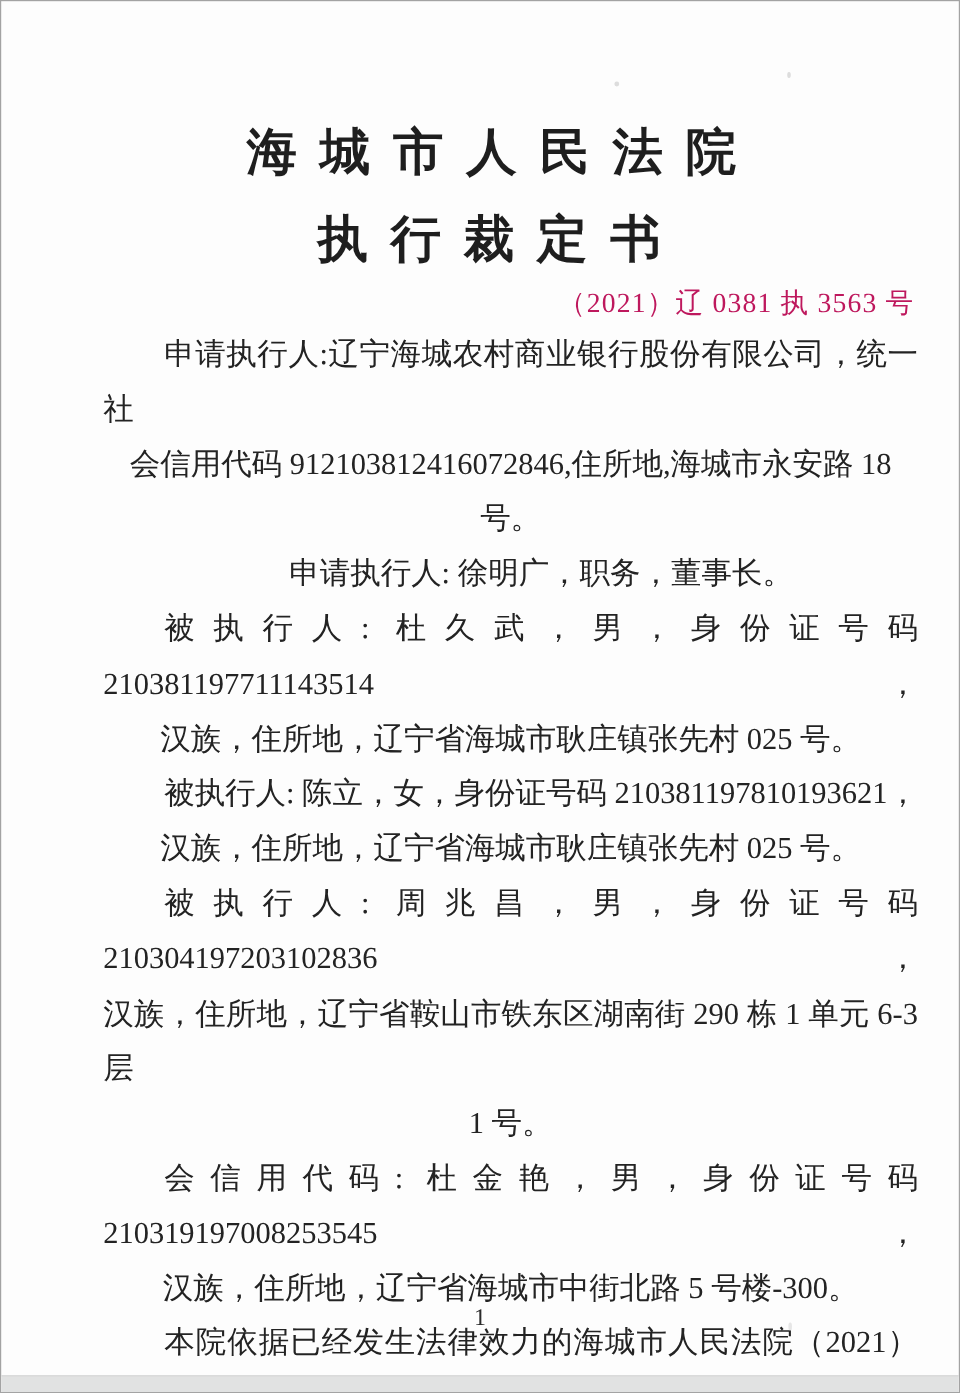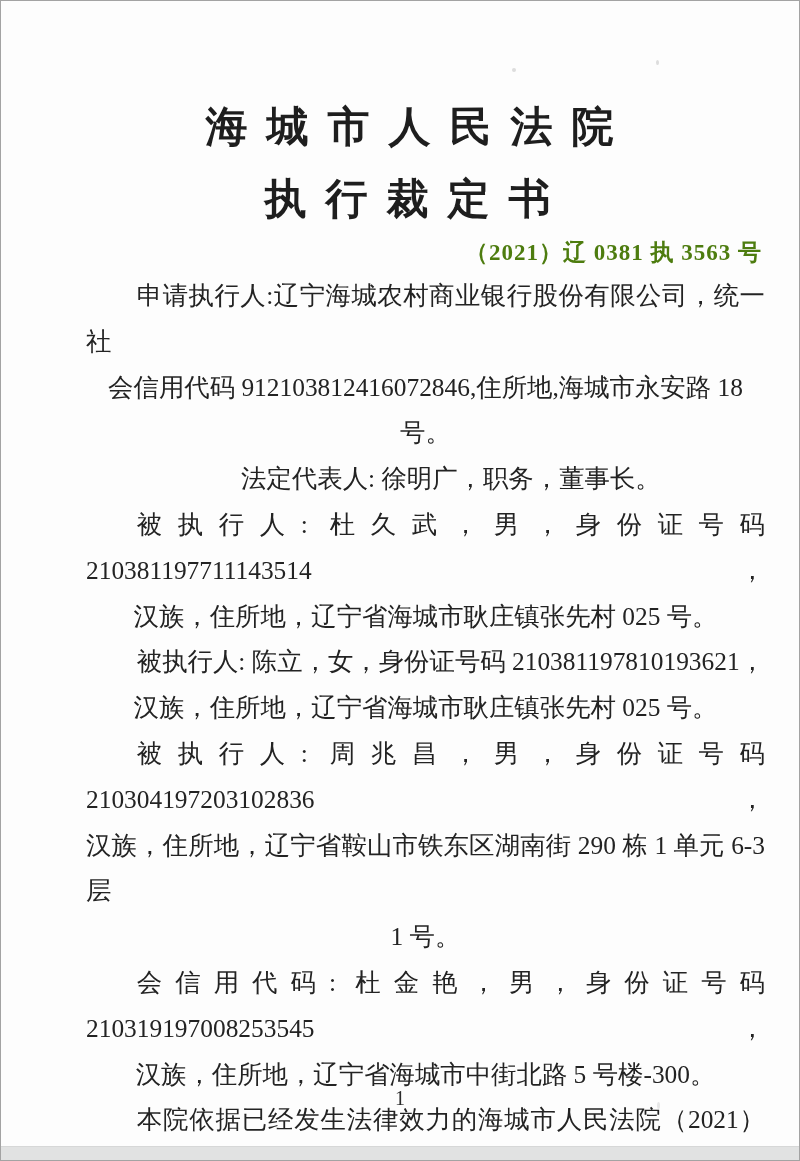--- a/index.html
+++ b/index.html
@@ -36,22 +36,21 @@
     padding-left: 38px;
     box-sizing: border-box;
     white-space: nowrap;
     color: #1e1e1e;
   }
   .case-number {
     position: absolute;
     top: 236px; right: 37px;
     font-size: 23px;
     letter-spacing: 1px;
-    color: #4d7c0f;
-    font-weight: bold;
+    color: #be185d;
   }
   .doc-body {
     position: absolute;
     top: 272px;
     left: 85px;
     width: 679px;
     font-size: 25.4px;
     line-height: 45.8px;
     color: #232323;
   }
@@ -91,21 +90,21 @@
 
   <div class="doc-title">执行裁定书</div>
 
   <div class="case-number">（2021）辽 0381 执 3563 号</div>
 
   <div class="doc-body">
 
     <div class="ln in j">申请执行人:辽宁海城农村商业银行股份有限公司，统一社</div>
     <div class="ln">会信用代码 912103812416072846,住所地,海城市永安路 18 号。</div>
 
-    <div class="ln in">法定代表人: 徐明广，职务，董事长。</div>
+    <div class="ln in">申请执行人: 徐明广，职务，董事长。</div>
 
     <div class="ln in j">被执行人: 杜久武，男，身份证号码 210381197711143514，</div>
     <div class="ln">汉族，住所地，辽宁省海城市耿庄镇张先村 025 号。</div>
 
     <div class="ln in j">被执行人: 陈立，女，身份证号码 210381197810193621，</div>
     <div class="ln">汉族，住所地，辽宁省海城市耿庄镇张先村 025 号。</div>
 
     <div class="ln in j">被执行人: 周兆昌，男，身份证号码 210304197203102836，</div>
     <div class="ln j">汉族，住所地，辽宁省鞍山市铁东区湖南街 290 栋 1 单元 6-3 层</div>
     <div class="ln">1 号。</div>

